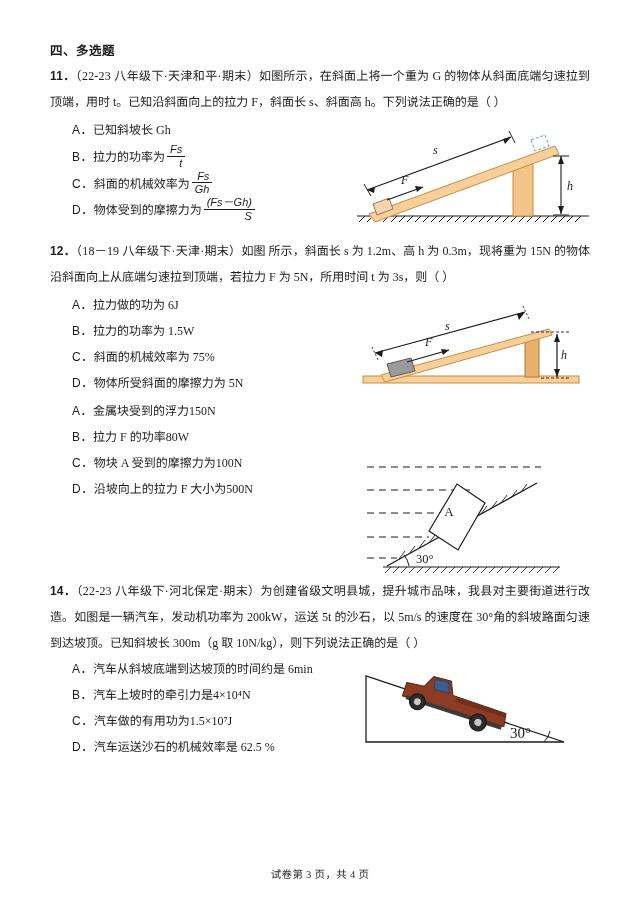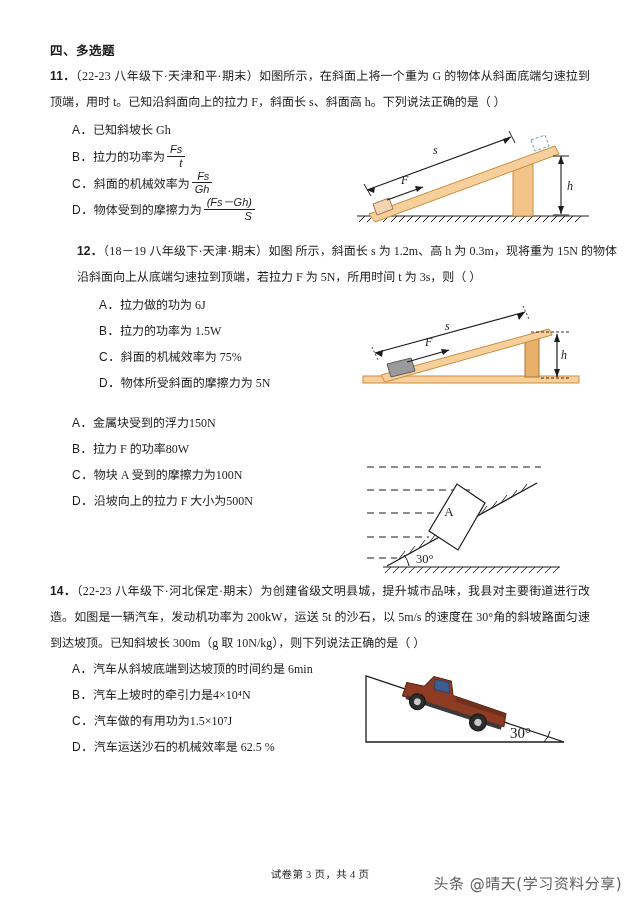--- a/index.html
+++ b/index.html
@@ -174,21 +174,21 @@
 
       <line x1="216" y1="38" x2="216" y2="96" stroke="#1c1c1c" stroke-width="1.1"></line>
       <polygon points="216,38 213,46 219,46" fill="#1c1c1c"></polygon>
       <polygon points="216,96 213,88 219,88" fill="#1c1c1c"></polygon>
       <line x1="208" y1="38" x2="224" y2="38" stroke="#1c1c1c" stroke-width="1"></line>
       <line x1="208" y1="97" x2="224" y2="97" stroke="#1c1c1c" stroke-width="1"></line>
       <text x="222" y="72" font-family="Liberation Serif, serif" font-size="12" font-style="italic" fill="#1c1c1c">h</text>
     </svg>
   </div>
 
-  <div class="q-block" style="top:238px;margin-left:27px;">
+  <div class="q-block" style="top:238px;">
     <div class="q-stem">
       <span class="num sans">12．</span><span class="meta">（18－19 八年级下·天津·期末）</span><span>如图 所示，斜面长 s 为 1.2m、高 h 为 0.3m，现将重为 15N 的物体沿斜面向上从底端匀速拉到顶端，若拉力 F 为 5N，所用时间 t 为 3s，则（      ）</span>
     </div>
     <div class="opts">
       <div class="opt">
         <span class="lbl sans">A．</span><span>拉力做的功为 6J</span>
       </div>
       <div class="opt">
         <span class="lbl sans">B．</span><span>拉力的功率为 1.5W</span>
       </div>
@@ -226,21 +226,21 @@
       <line x1="186" y1="30" x2="224" y2="30" stroke="#1c1c1c" stroke-width="0.9" stroke-dasharray="3,2"></line>
       <line x1="196" y1="76" x2="224" y2="76" stroke="#1c1c1c" stroke-width="0.9" stroke-dasharray="3,2"></line>
       <line x1="212" y1="32" x2="212" y2="75" stroke="#1c1c1c" stroke-width="1.2"></line>
       <polygon points="212,32 209,40 215,40" fill="#1c1c1c"></polygon>
       <polygon points="212,75 209,67 215,67" fill="#1c1c1c"></polygon>
       <text x="216" y="57" font-family="Liberation Serif, serif" font-size="12" font-style="italic" fill="#1c1c1c">h</text>
     </svg>
   </div>
 
   <div class="q-block" style="top:398px;">
-    <div class="opts" style="margin-top:12px;">
+    <div class="opts" style="margin-top:0;">
       <div class="opt">
         <span class="lbl sans">A．</span><span>金属块受到的浮力150N</span>
       </div>
       <div class="opt">
         <span class="lbl sans">B．</span><span>拉力 F 的功率80W</span>
       </div>
       <div class="opt">
         <span class="lbl sans">C．</span><span>物块 A 受到的摩擦力为100N</span>
       </div>
       <div class="opt">
@@ -352,15 +352,14 @@
 
         <circle cx="-28" cy="13" r="8" fill="#2c2c2c" stroke="#141414" stroke-width="1"></circle>
         <circle cx="-28" cy="13" r="3.4" fill="#c9c9c9"></circle>
         <circle cx="36" cy="14" r="8.5" fill="#2c2c2c" stroke="#141414" stroke-width="1"></circle>
         <circle cx="36" cy="14" r="3.6" fill="#c9c9c9"></circle>
       </g>
     </svg>
   </div>
 
   <div class="footer">试卷第 3 页，共 4 页</div>
-  <div class="watermark">头条 @晴天(学习资料分享)</div>
 
 </div>
 
 </body></html>

